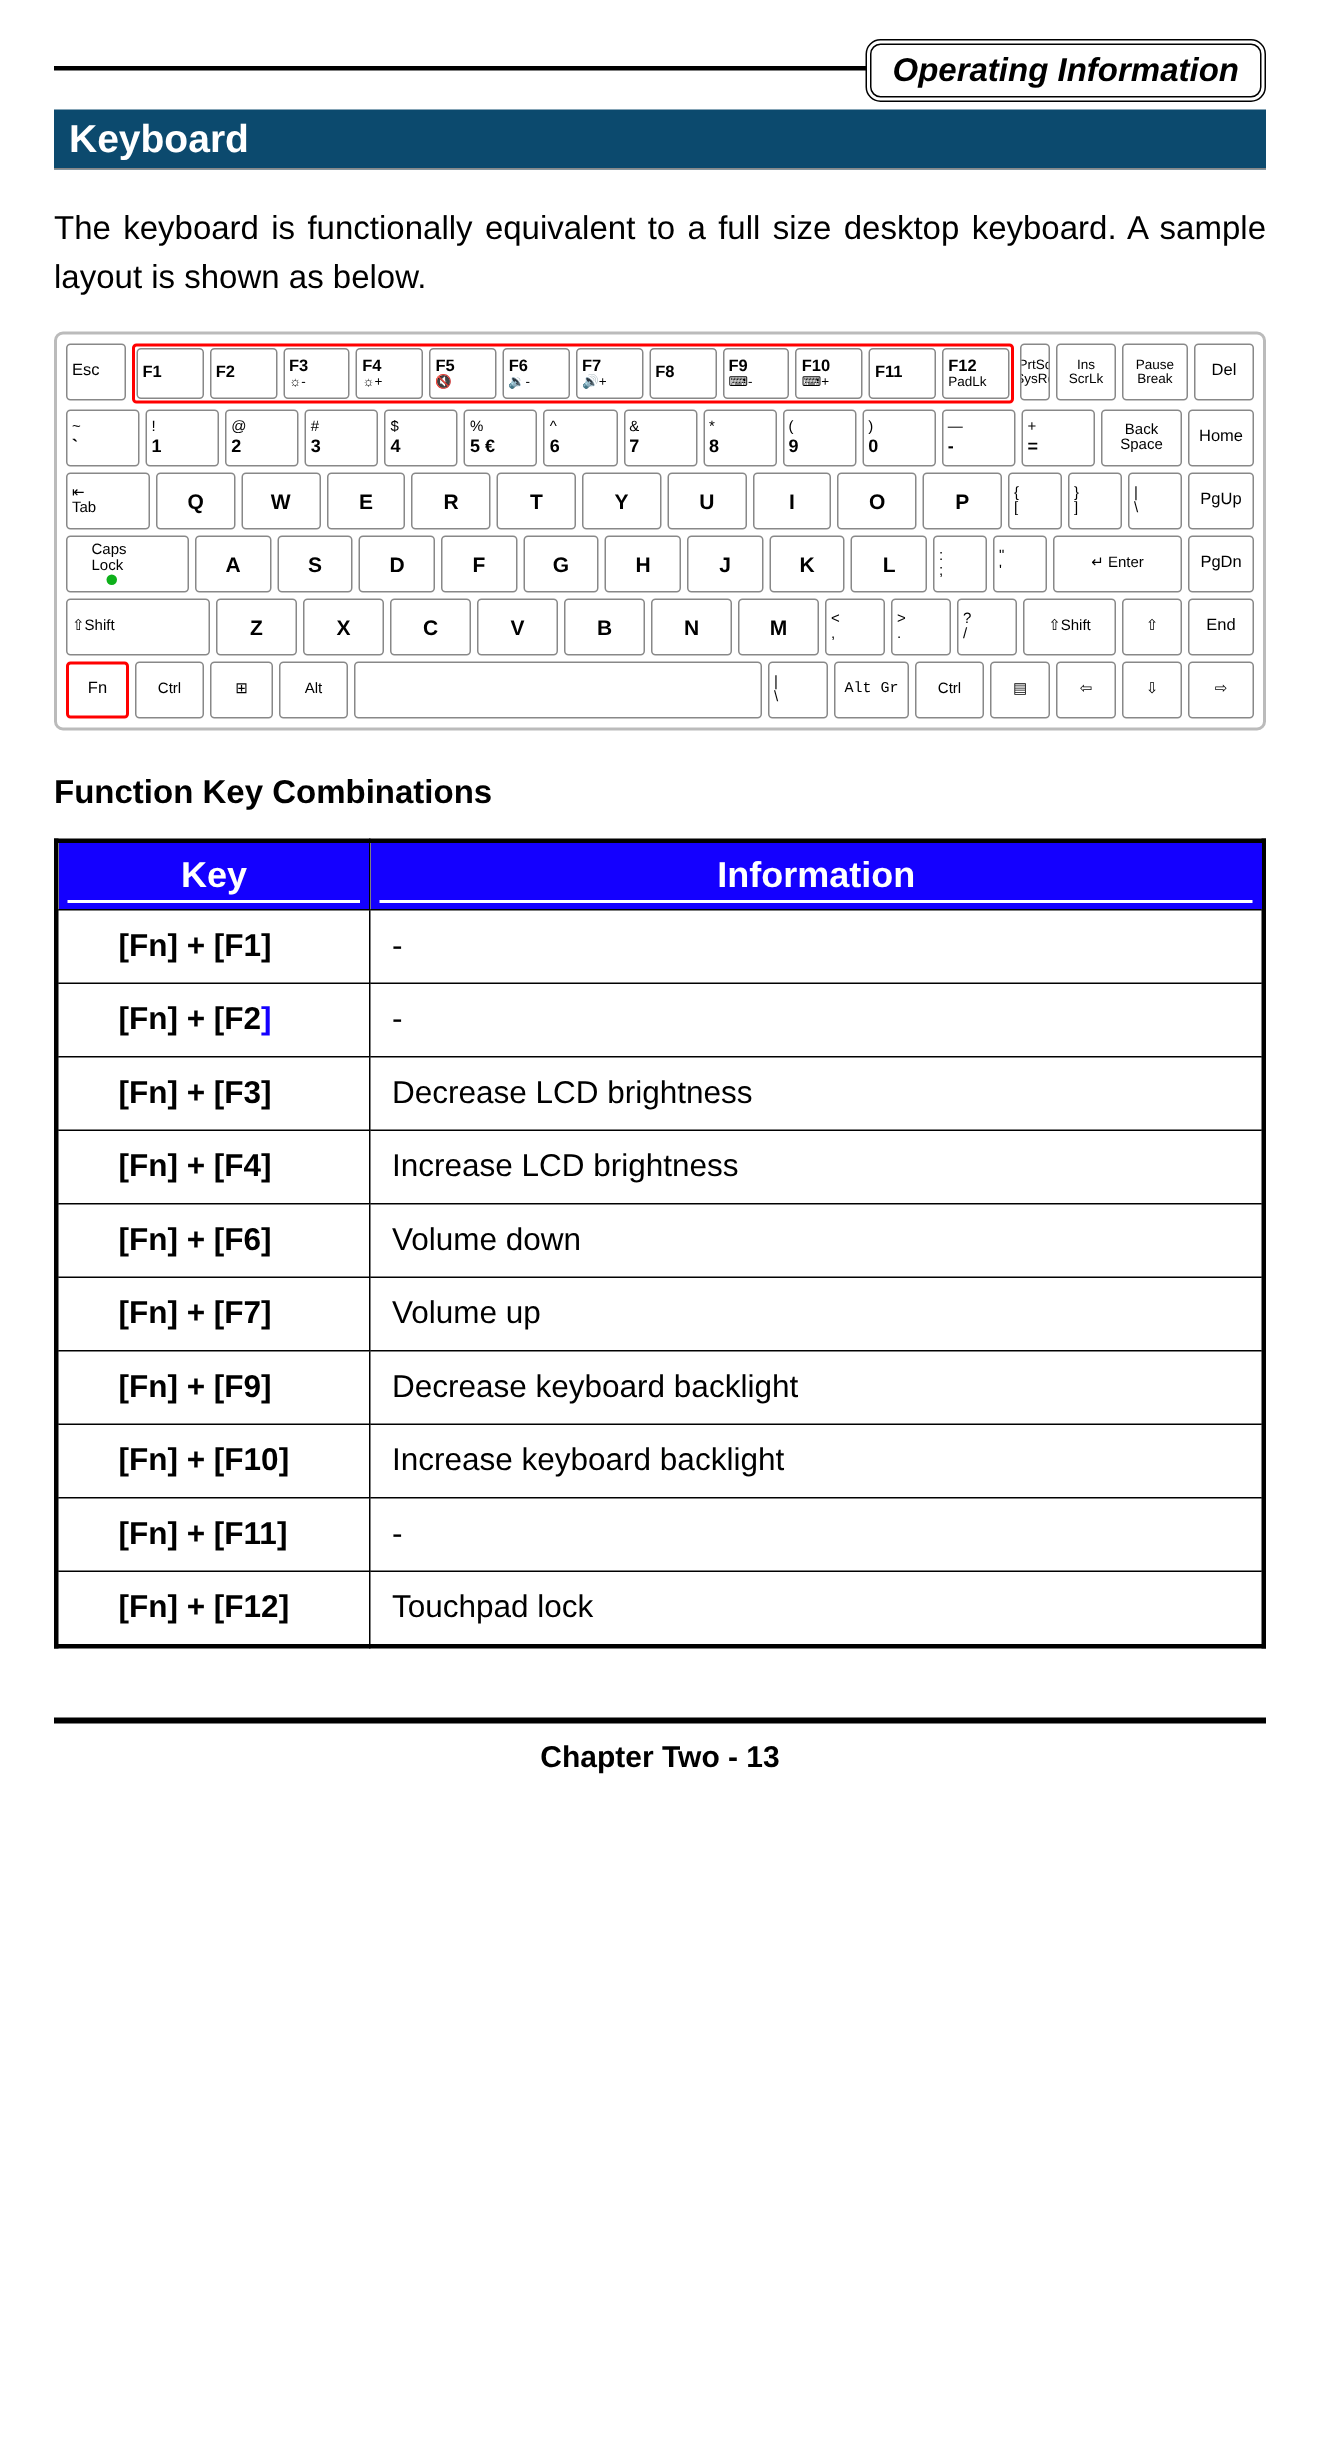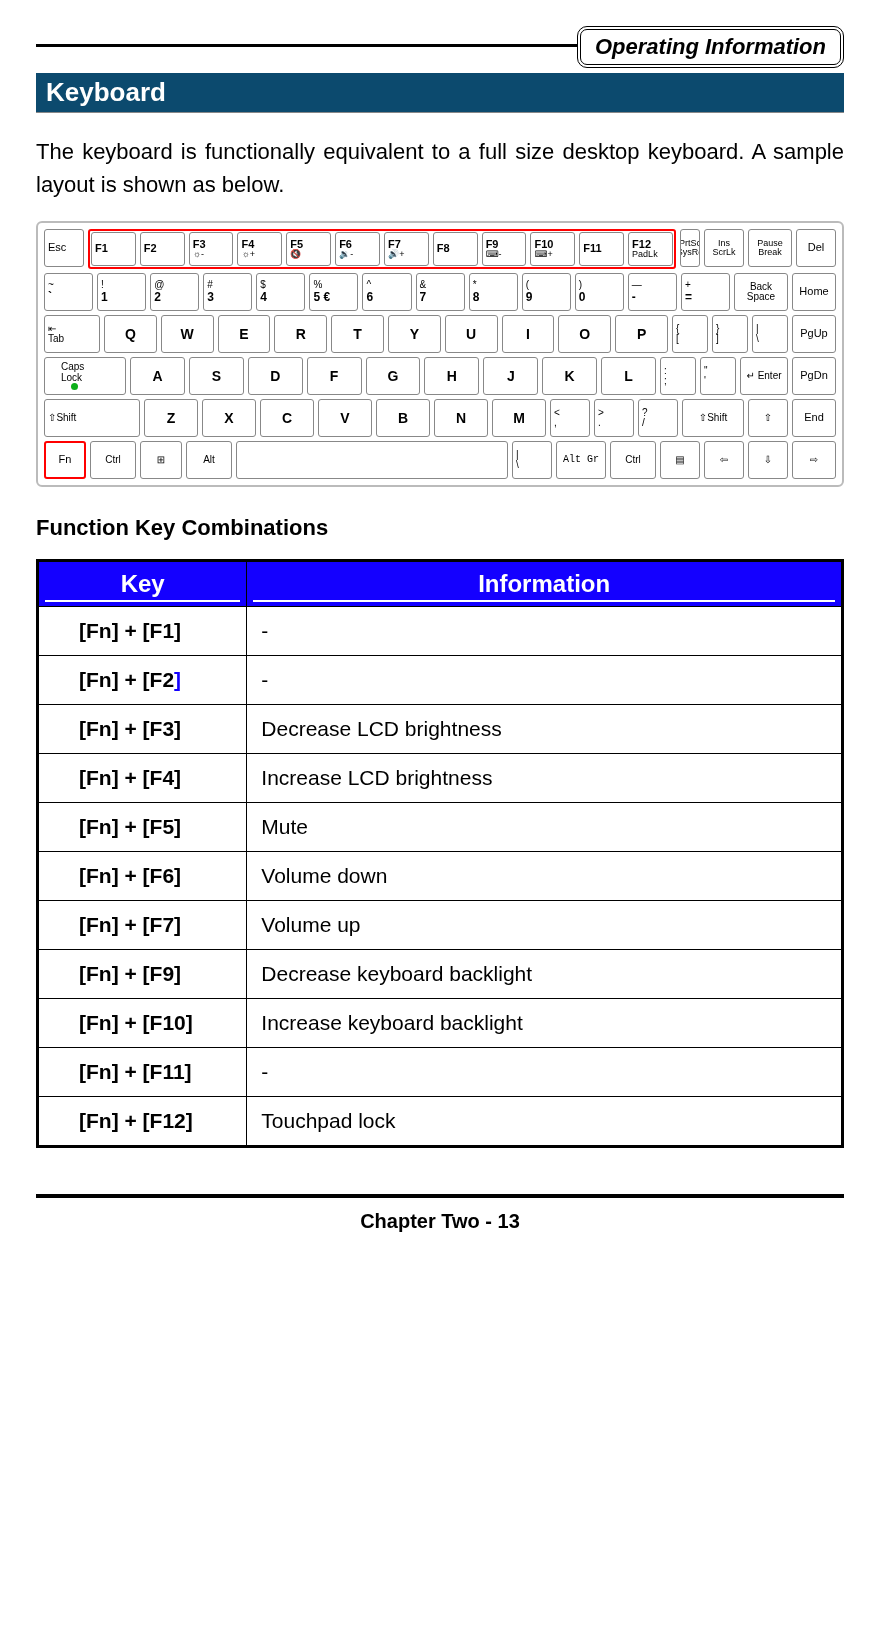--- a/index.html
+++ b/index.html
@@ -355,21 +355,21 @@
           <span style="font-weight:bold;font-size:14px">L</span>
         </div>
         <div class="key" style="width: 36px;">
           <span>:</span>
           <span>;</span>
         </div>
         <div class="key" style="width: 36px;">
           <span>"</span>
           <span>'</span>
         </div>
-        <div class="key center" style="width: 48px;">↵ Enter</div>
+        <div class="key center" style="width: 86px;">↵ Enter</div>
         <div class="key bold center" style="width: 44px;">PgDn</div>
       </div>
 
     <div class="kb-row" id="kb-row4">
         <div class="key" style="width: 96px;">⇧Shift</div>
         <div class="key center" style="flex: 1 1 0%;">
           <span style="font-weight:bold;font-size:14px">Z</span>
         </div>
         <div class="key center" style="flex: 1 1 0%;">
           <span style="font-weight:bold;font-size:14px">X</span>
@@ -445,24 +445,20 @@
         </tr>
         <tr>
           <td class="keycell">[Fn] + [F3]</td>
           <td>Decrease LCD brightness</td>
         </tr>
         <tr>
           <td class="keycell">[Fn] + [F4]</td>
           <td>Increase LCD brightness</td>
         </tr>
         <tr>
-          <td class="keycell">[Fn] + [F5]</td>
-          <td>Mute</td>
-        </tr>
-        <tr>
           <td class="keycell">[Fn] + [F6]</td>
           <td>Volume down</td>
         </tr>
         <tr>
           <td class="keycell">[Fn] + [F7]</td>
           <td>Volume up</td>
         </tr>
         <tr>
           <td class="keycell">[Fn] + [F9]</td>
           <td>Decrease keyboard backlight</td>

